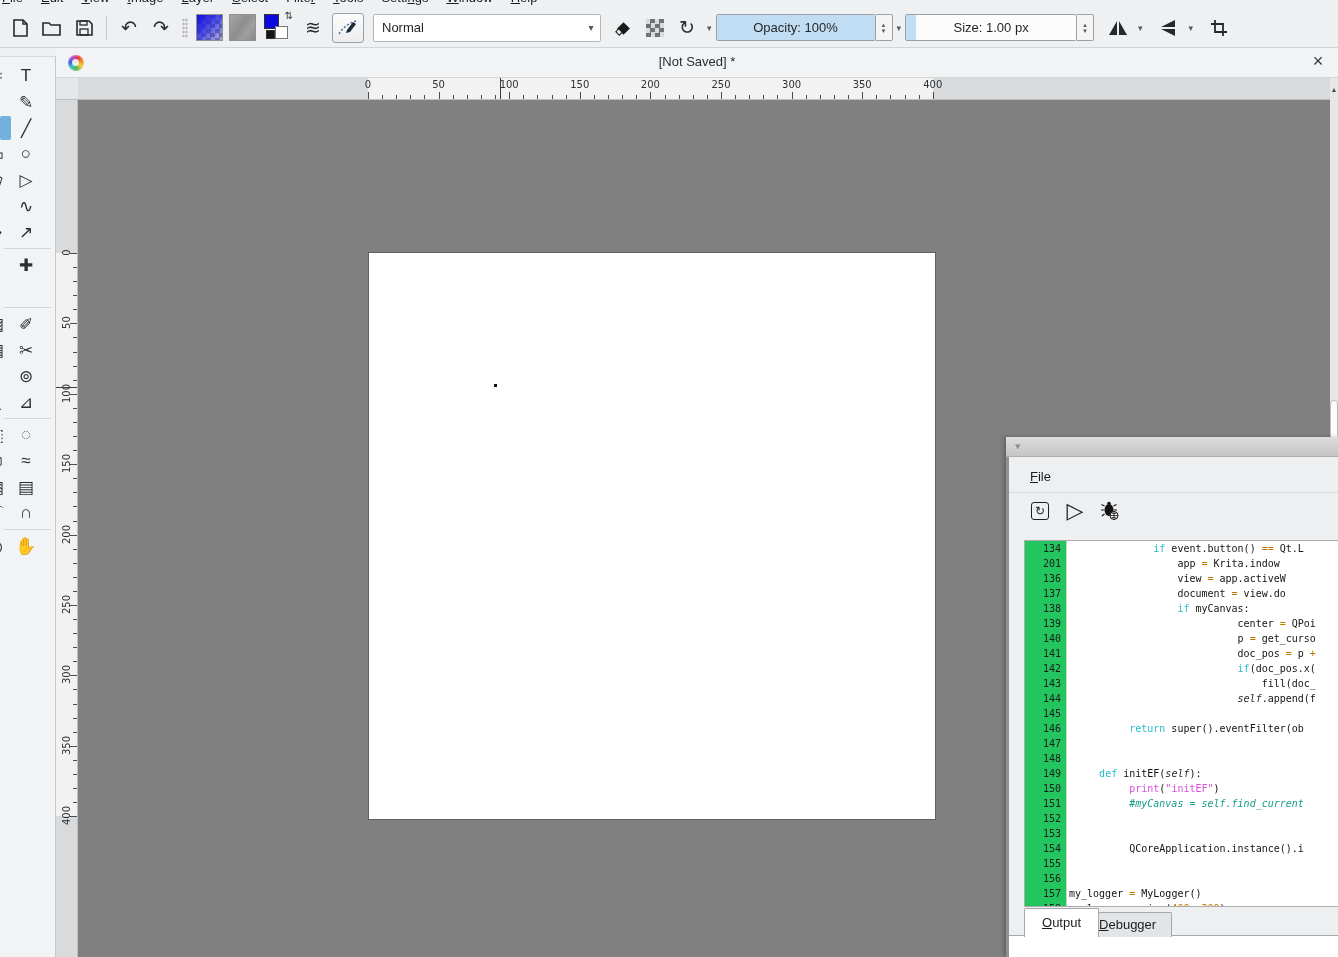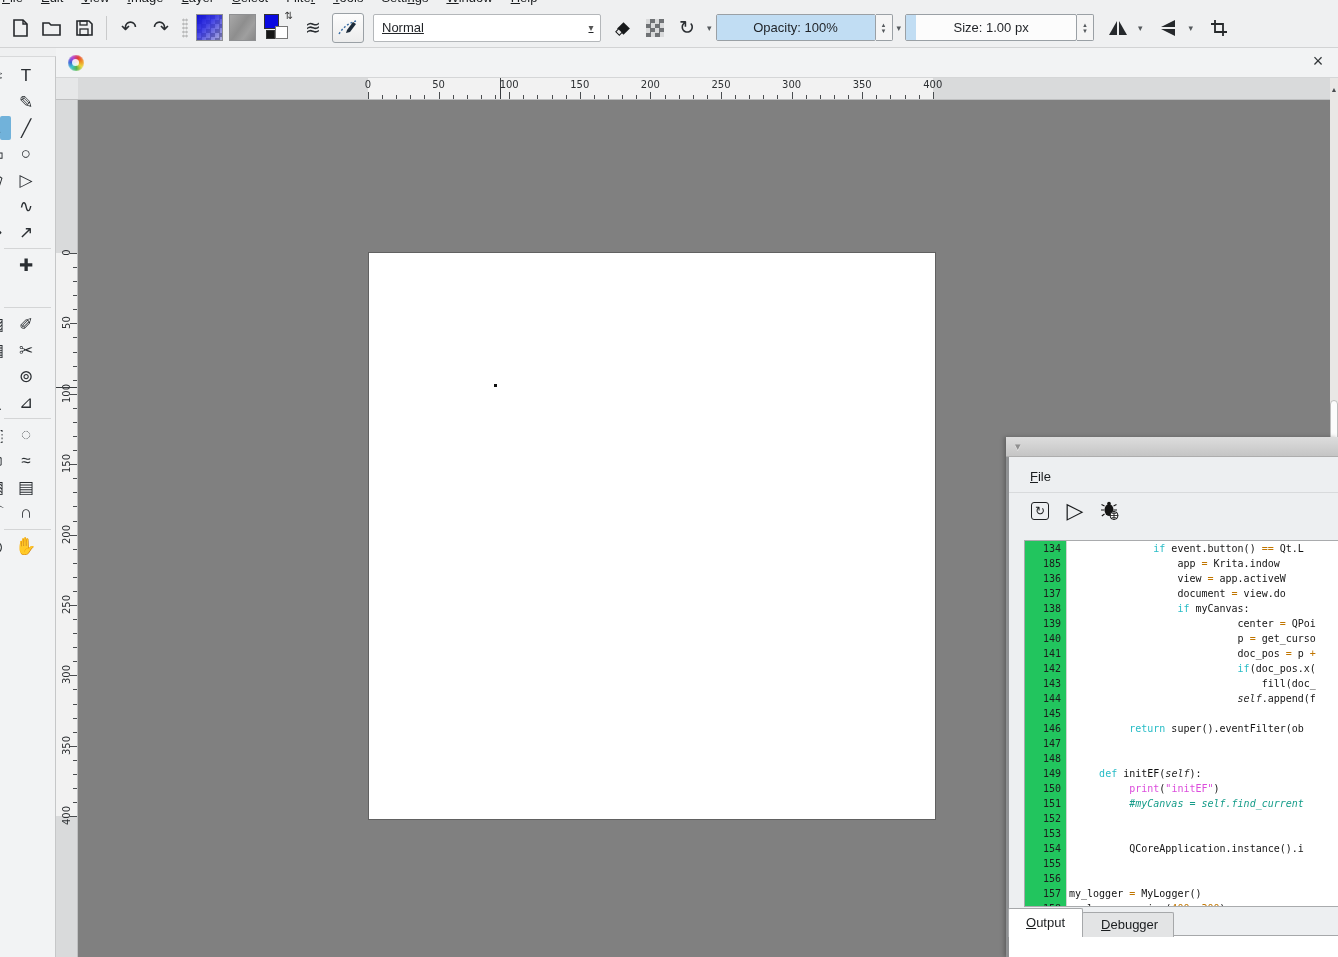--- a/index.html
+++ b/index.html
@@ -24,21 +24,21 @@
     background:linear-gradient(135deg, rgba(16,16,214,1) 0%, rgba(40,40,230,.85) 40%, rgba(60,60,240,.25) 100%),
       repeating-conic-gradient(#8a8a8a 0% 25%, #d8d8d8 0% 50%); background-size:100% 100%, 9px 9px; }
   #pattern-swatch { width:27px; height:27px; margin:0 3px; border:1px solid #8f9092;
     background:linear-gradient(125deg,#a8a8a8,#8e8e8e 45%,#9f9f9f 70%,#878787); }
   #fgbg { position:relative; width:30px; height:30px; margin:0 4px; }
   #fg-swatch { position:absolute; left:1px; top:1px; width:15px; height:15px; background:#0a0ae0; border:1px solid #333; }
   #bg-swatch { position:absolute; left:12px; top:13px; width:13px; height:13px; background:#fff; border:1px solid #777; }
   #fg-small { position:absolute; left:3px; top:17px; width:9px; height:9px; background:#161616; border:1px solid #333; }
   #swap-colors { position:absolute; right:0px; top:-3px; font-size:10px; color:#333; }
   #brush-editor-button { width:32px; height:30px; border:1px solid #9aa0a5; border-radius:3px; background:linear-gradient(#fdfdfd,#ececec); display:flex; align-items:center; justify-content:center; margin:0 3px; }
-  #blend-combo { width:228px; height:28px; background:#fff; border:1px solid #b4b7ba; border-radius:2px; display:flex; align-items:center; margin:0 6px;text-decoration:underline; }
+  #blend-combo { width:228px; height:28px; background:#fff; border:1px solid #b4b7ba; border-radius:2px; display:flex; align-items:center; margin:0 6px; }
   #blend-combo .combo-text { flex:1; padding-left:8px; font-size:13px; color:#1f2226; }
   .combo-arrow { width:18px; text-align:center; color:#555; font-size:10px; }
   .mini-arrow { font-size:9px; color:#55595d; margin:0 4px; }
   .kslider { position:relative; height:27px; border:1px solid #9aa0a5; border-radius:2px; background:#fcfcfc; overflow:hidden; }
   .kslider .fill { position:absolute; left:0; top:0; bottom:0; background:#c1ddf3; }
   .kslider .slabel { position:absolute; inset:0; display:flex; align-items:center; justify-content:center; font-size:13px; color:#1f2226; }
   #opacity-slider { width:160px; }
   #size-slider { width:172px; }
   .spinbox { width:17px; height:27px; border:1px solid #9aa0a5; border-left:none; border-radius:0 2px 2px 0; display:flex; flex-direction:column; align-items:center; justify-content:center; background:#f5f5f5; }
   .spinbox span { font-size:6px; line-height:6px; color:#55595d; }
@@ -103,22 +103,22 @@
   .code-row { height:15px; line-height:15px; white-space:pre; color:#141414; }
   .tok-kw { color:#27bcc6; }
   .tok-o  { color:#c07500; }
   .tok-n  { color:#c07500; }
   .tok-b  { color:#dc4ddc; }
   .tok-s  { color:#dc4ddc; }
   .tok-c  { color:#169c89; font-style:italic; }
   .tok-f  { font-weight:normal; color:#101010; }
   .tok-i  { font-style:italic; color:#2a2a2a; }
 
-  #scripter-tabs { position:absolute; left:2px; top:470px; height:30px; display:flex; align-items:flex-end; z-index:3; }
-  .stab { font-size:13px; color:#1b1e20; background:#e3e4e5; border:1px solid #a6a8aa; border-bottom:none; padding:4px 15px 5px 18px; margin-right:-1px; border-radius:2px 2px 0 0; }
+  #scripter-tabs { position:absolute; left:18px; top:470px; height:30px; display:flex; align-items:flex-end; z-index:3; }
+  .stab { font-size:13px; color:#1b1e20; background:#e3e4e5; border:1px solid #a6a8aa; border-bottom:none; padding:4px 15px 5px 0; margin-right:-1px; border-radius:2px 2px 0 0; }
   .stab.active { background:#fff; padding:6px 17px 7px 17px; position:relative; z-index:4; }
   #output-area { position:absolute; left:3px; right:0; top:498px; bottom:0; background:#fff; border-top:1px solid #a6a8aa; z-index:1; }
 </style>
 </head>
 <body>
 
 <div id="menubar">
   <div id="menubar-inner">
       <span class="menu-item"><u>F</u>ile</span>
       <span class="menu-item"><u>E</u>dit</span>
@@ -221,20 +221,21 @@
   <div class="tbtn" style="margin-left:8px">
     <svg width="20" height="20" viewBox="0 0 20 20">
       <path d="M6 2 V14 H18" fill="none" stroke="#26292c" stroke-width="1.8"></path>
       <path d="M2 6 H14 V18" fill="none" stroke="#26292c" stroke-width="1.8"></path>
     </svg>
   </div>
 </div>
 
 <div id="tabbar">
   <div id="krita-logo"></div>
+  <div id="doc-title">[Not Saved] *</div>
   <div id="tab-close">×</div>
 </div>
 
 <div id="ruler-corner"></div>
 <div id="hruler">
     <div class="doczone" style="left: 290px; width: 565px;"></div>
     <div class="htick" style="left: 290px; height: 7px;"></div>
     <span class="hlabel" style="left: 290px;">0</span>
     <div class="htick" style="left: 304.12px; height: 4px;"></div>
     <div class="htick" style="left: 318.24px; height: 4px;"></div>
@@ -512,21 +513,21 @@
         <circle cx="9" cy="2.6" r="1.8" fill="#141414"></circle>
         <path d="M4.5 5 L1.5 3.5 M4.2 9 H1 M4.5 13 L1.8 15 M13.5 5 L16.5 3.5 M13.8 9 H17" stroke="#141414" stroke-width="1.1" fill="none"></path>
         <circle cx="14" cy="14.5" r="4" fill="#fff" stroke="#141414" stroke-width="1"></circle>
         <path d="M10 14.5 H18 M14 10.5 V18.5 M11.4 12 Q14 13.6 16.6 12 M11.4 17 Q14 15.4 16.6 17" stroke="#141414" stroke-width=".8" fill="none"></path>
       </svg>
     </div>
   </div>
   <div id="editor">
     <div id="gutter">
         <div class="gut-row">134</div>
-        <div class="gut-row">185</div>
+        <div class="gut-row">201</div>
         <div class="gut-row">136</div>
         <div class="gut-row">137</div>
         <div class="gut-row">138</div>
         <div class="gut-row">139</div>
         <div class="gut-row">140</div>
         <div class="gut-row">141</div>
         <div class="gut-row">142</div>
         <div class="gut-row">143</div>
         <div class="gut-row">144</div>
         <div class="gut-row">145</div>

